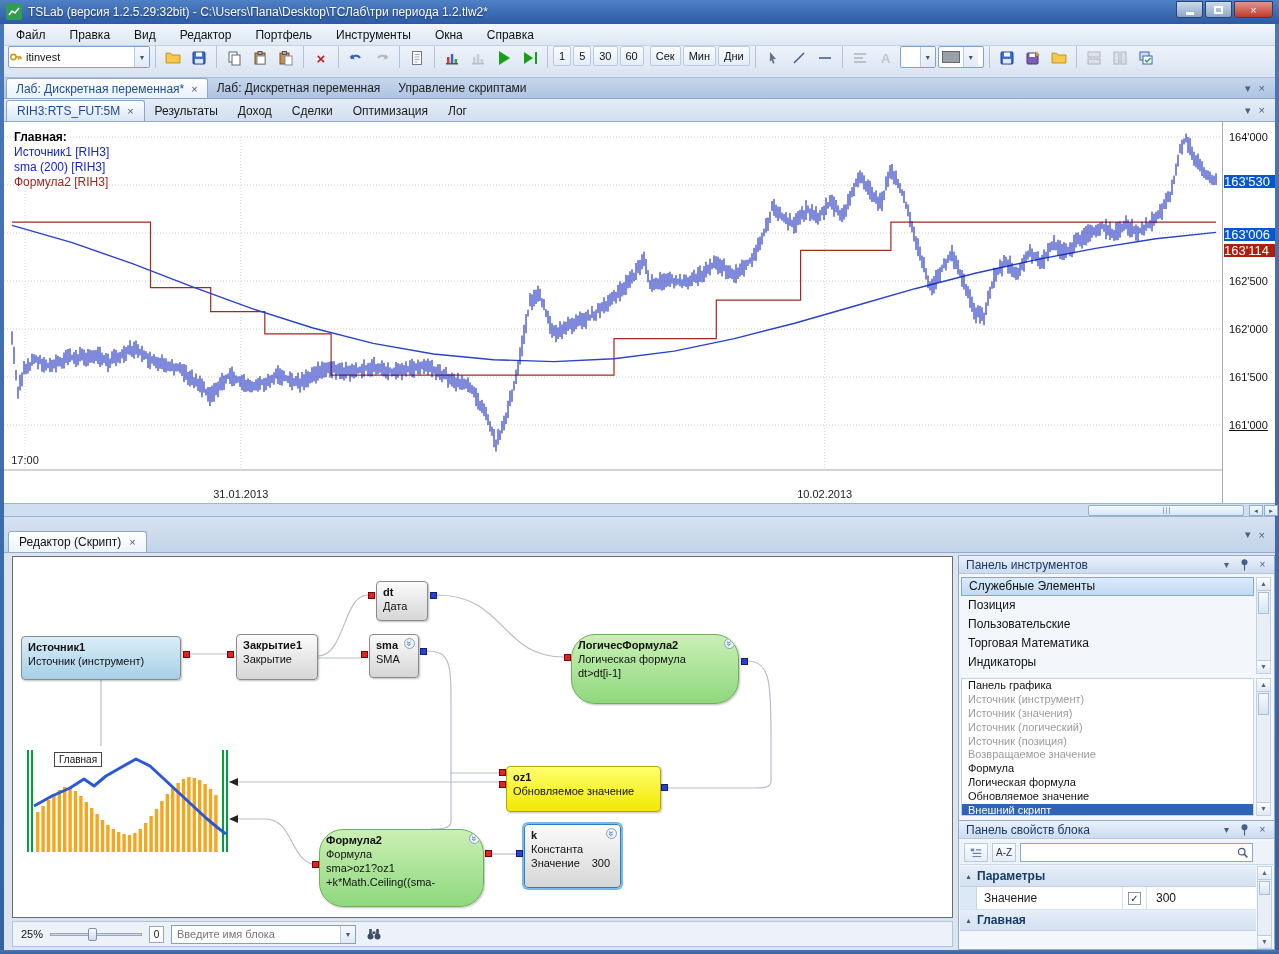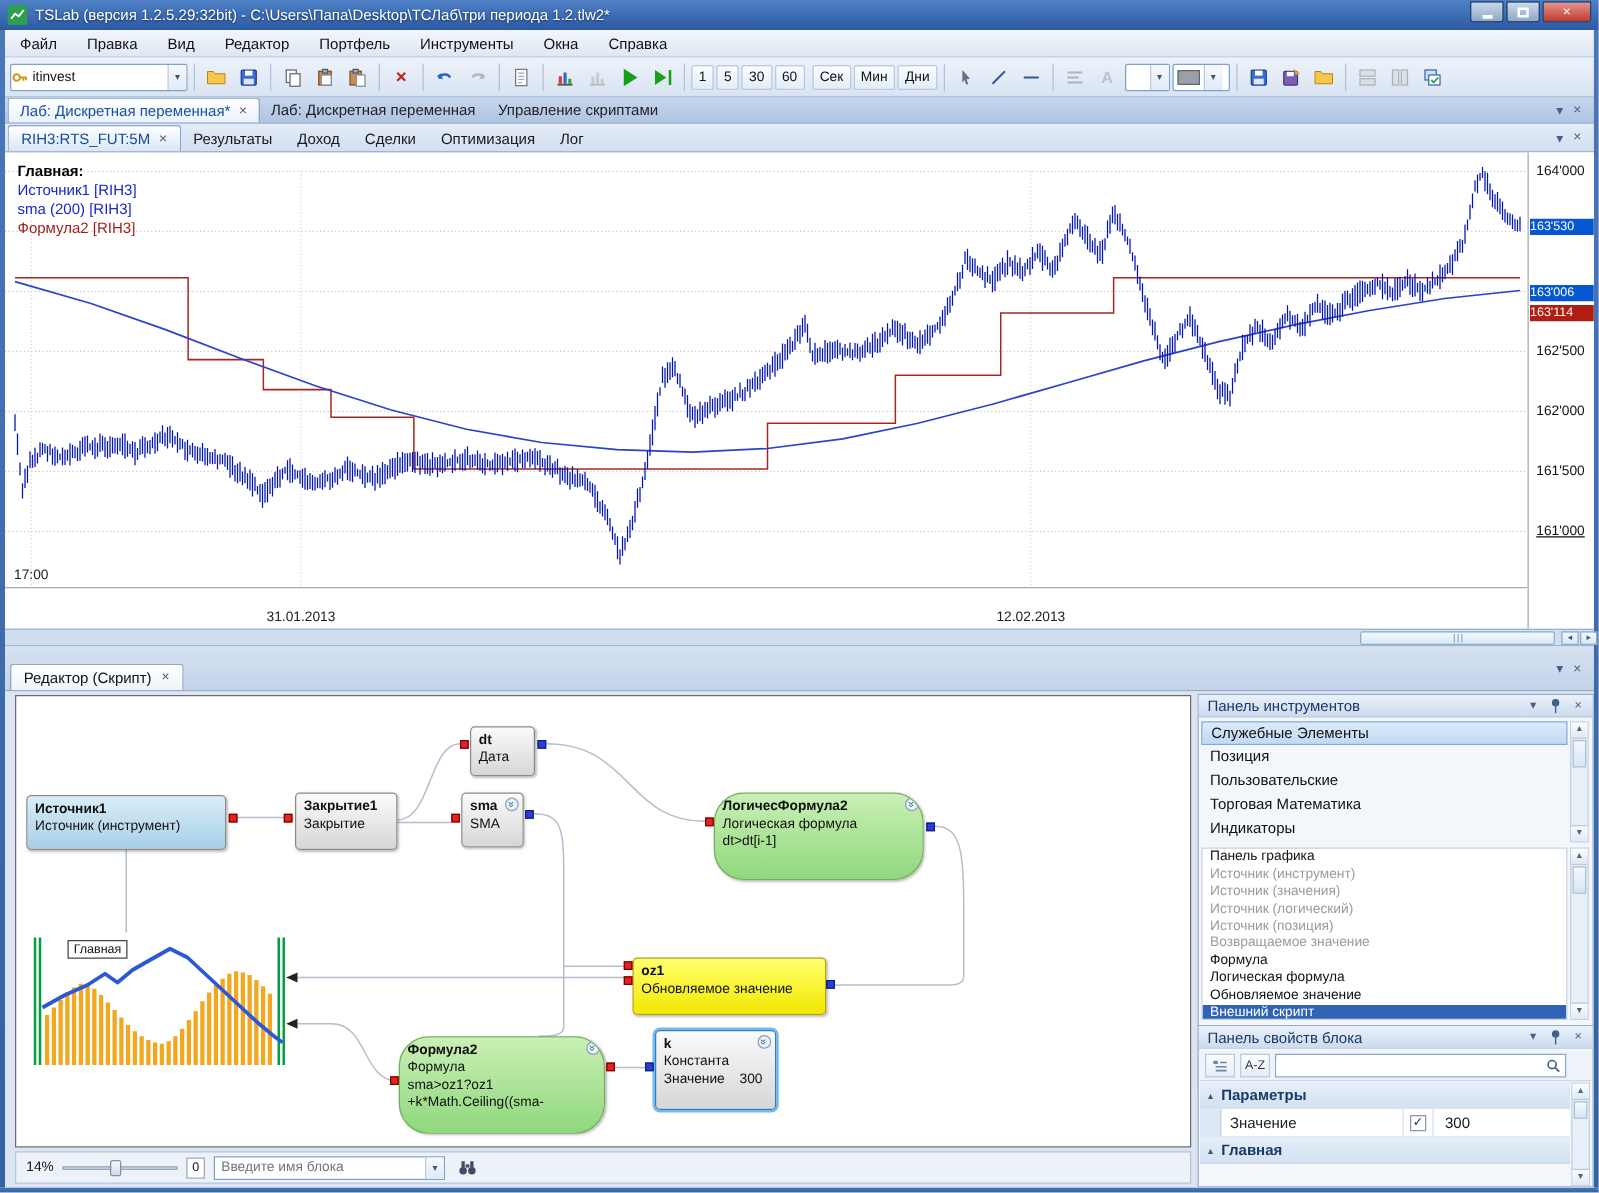--- a/index.html
+++ b/index.html
@@ -19,21 +19,21 @@
   .glyph-min{width:8px;height:3px;background:#fff;margin-top:7px;}
   .glyph-max{width:9px;height:8px;border:2px solid #fff;}
   .frame{position:absolute;background:linear-gradient(#4a77b8,#34619f);}
   #frame-l{left:0;top:24px;width:4px;height:926px;}
   #frame-r{left:1275px;top:24px;width:4px;height:926px;}
   #frame-b{left:0;top:950px;width:1279px;height:4px;}
   
   #menubar{position:absolute;left:4px;top:24px;width:1271px;height:22px;display:flex;align-items:center;
     background:linear-gradient(#f2f6fc,#dde7f4);border-bottom:1px solid #c3d2e4;}
   .menu-item{padding:3px 12px;font-size:12px;}
-  #toolbar{position:absolute;left:4px;top:46px;width:1271px;height:32px;display:flex;align-items:center;gap:2px;
+  #toolbar{position:absolute;left:4px;top:46px;width:1271px;height:32px;display:flex;gap:2px;
     padding:0 4px;background:linear-gradient(#eef3fa,#d8e3f2);border-bottom:1px solid #aabfd8;}
   .tsep{width:1px;height:22px;background:#b2c2d7;margin:0 3px;}
   .tbtn{width:24px;height:24px;display:flex;align-items:center;justify-content:center;border:1px solid transparent;border-radius:2px;}
   .tbtn.txt{width:auto;min-width:18px;height:20px;padding:0 5px;font-size:11px;border:1px solid #b9c9de;
     background:linear-gradient(#fbfdff,#e3ecf7);}
   .tbtn.dis{opacity:.45;filter:grayscale(80%);}
   .tri-play{width:0;height:0;border-left:11px solid #17a017;border-top:7px solid transparent;border-bottom:7px solid transparent;}
   .tri-step{width:0;height:0;border-left:9px solid #17a017;border-top:6px solid transparent;border-bottom:6px solid transparent;margin-right:2px;}
   .step-bar{width:2px;height:12px;background:#17a017;}
   .combo{display:flex;align-items:center;height:22px;background:#fff;border:1px solid #7da2ce;border-radius:2px;}
@@ -58,21 +58,21 @@
     border-radius:3px 3px 0 0;color:#17499e;}
   .tabx{color:#556;font-size:11px;}
   .tabbar-icons{margin-left:auto;display:flex;align-items:center;gap:8px;padding:0 10px;color:#44608a;font-size:11px;align-self:center;}
   
   #chart{position:absolute;left:4px;top:122px;width:1271px;height:381px;background:#fff;}
   #chart-svg{position:absolute;left:0;top:0;}
   #legend{position:absolute;left:10px;top:8px;font-size:12px;line-height:15px;}
   .lg-title{font-weight:bold;color:#000;}
   #axis{position:absolute;left:1218px;top:0;width:53px;height:381px;background:#fff;border-left:1px solid #a9a9a9;}
   .ytick{position:absolute;left:6px;font-size:11px;color:#111;white-space:nowrap;}
-  .badge{position:absolute;left:1px;width:51px;height:13px;color:#fff;font-size:10px;line-height:13px;padding-left:0;}
+  .badge{position:absolute;left:1px;width:51px;height:13px;color:#fff;font-size:13px;line-height:13px;padding-left:0;}
   .xlabel{position:absolute;font-size:11px;color:#222;transform:translateX(-50%);white-space:nowrap;}
   
   #hscroll{position:absolute;left:4px;top:503px;width:1271px;height:14px;background:#cfdff0;
     border-top:1px solid #9db5d2;border-bottom:1px solid #9db5d2;}
   .hthumb{position:absolute;left:1084px;top:1px;width:156px;height:11px;border:1px solid #8fafd0;border-radius:2px;
     background:linear-gradient(#f4f9fe,#d9e7f6);display:flex;align-items:center;justify-content:center;gap:2px;}
   .hthumb i{width:1px;height:7px;background:#8fafd0;}
   .harr{position:absolute;top:1px;width:14px;height:11px;border:1px solid #8fafd0;background:linear-gradient(#f4f9fe,#d9e7f6);
     font-size:7px;line-height:10px;text-align:center;color:#456;}
   
@@ -452,21 +452,21 @@
         <div class="ytick" style="top: 153px;">162'500</div>
         <div class="ytick" style="top: 201px;">162'000</div>
         <div class="ytick" style="top: 249px;">161'500</div>
         <div class="ytick" style="top: 297px; text-decoration: underline;">161'000</div>
         <div class="badge" style="top: 53.12px; background: rgb(7, 87, 208);">163'530</div>
         <div class="badge" style="top: 93.056px; background: rgb(176, 29, 18); margin-top: 29px;">163'114</div>
         <div class="badge" style="top: 106.056px; background: rgb(7, 87, 208);">163'006</div>
       </div>
   <div class="xlabel" style="left: 21.0032px; top: 332px;">17:00</div>
       <div class="xlabel" style="left: 236.76px; top: 366px;">31.01.2013</div>
-      <div class="xlabel" style="left: 820.7px; top: 366px;">12.02.2013</div>
+      <div class="xlabel" style="left: 820.7px; top: 366px;">10.02.2013</div>
     </div>
 
   <div id="hscroll">
     <div class="hthumb">
         <i></i>
         <i></i>
         <i></i>
       </div>
     <div class="harr" id="sb-left" style="left:1245px;">◂</div>
     <div class="harr" id="sb-right" style="left:1260px;">▸</div>
@@ -600,21 +600,21 @@
       <div class="conn blue" style="left:728px;top:101px;"></div>
       <div class="conn red" style="left:486px;top:212px;"></div>
       <div class="conn red" style="left:486px;top:224px;"></div>
       <div class="conn blue" style="left:648px;top:227px;"></div>
       <div class="conn red" style="left:472px;top:293px;"></div>
       <div class="conn red" style="left:299px;top:304px;"></div>
       <div class="conn blue" style="left:503px;top:293px;"></div>
     </div>
 
     <div id="ed-bottom">
-      <span id="zoom-label">14%</span>
+      <span id="zoom-label">25%</span>
       <div id="zoom-slider">
         <div class="sl-track"></div>
         <div class="sl-thumb"></div>
       </div>
       <div id="zoom-box">0</div>
       <div id="blk-search">
         <input placeholder="Введите имя блока" style="">
         <span class="drop chevglyph">▾</span>
       </div>
       <div class="tbtn" style="width:22px;height:22px;">

